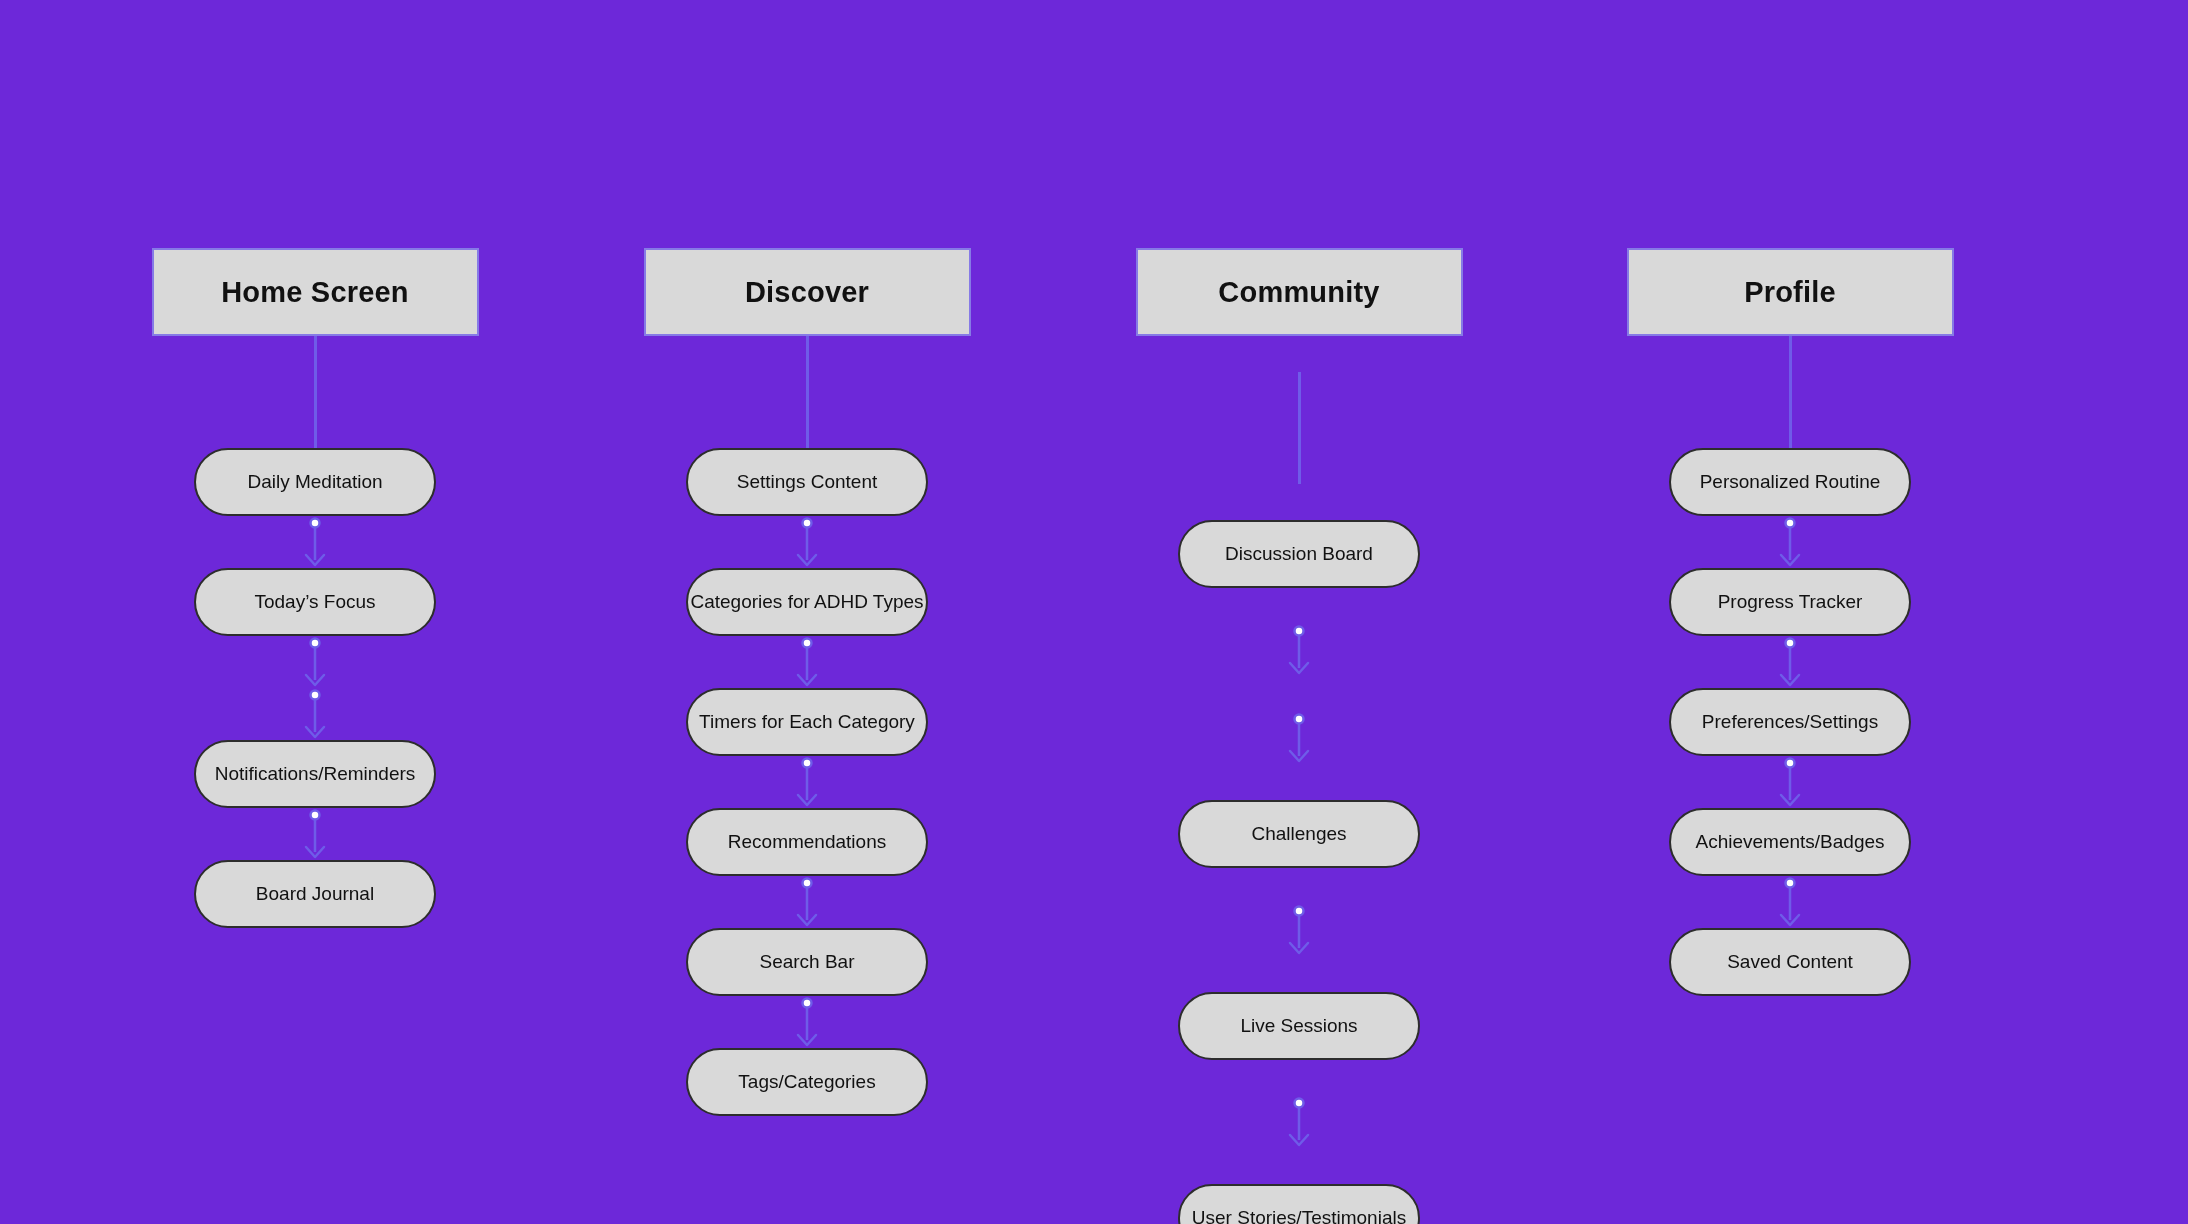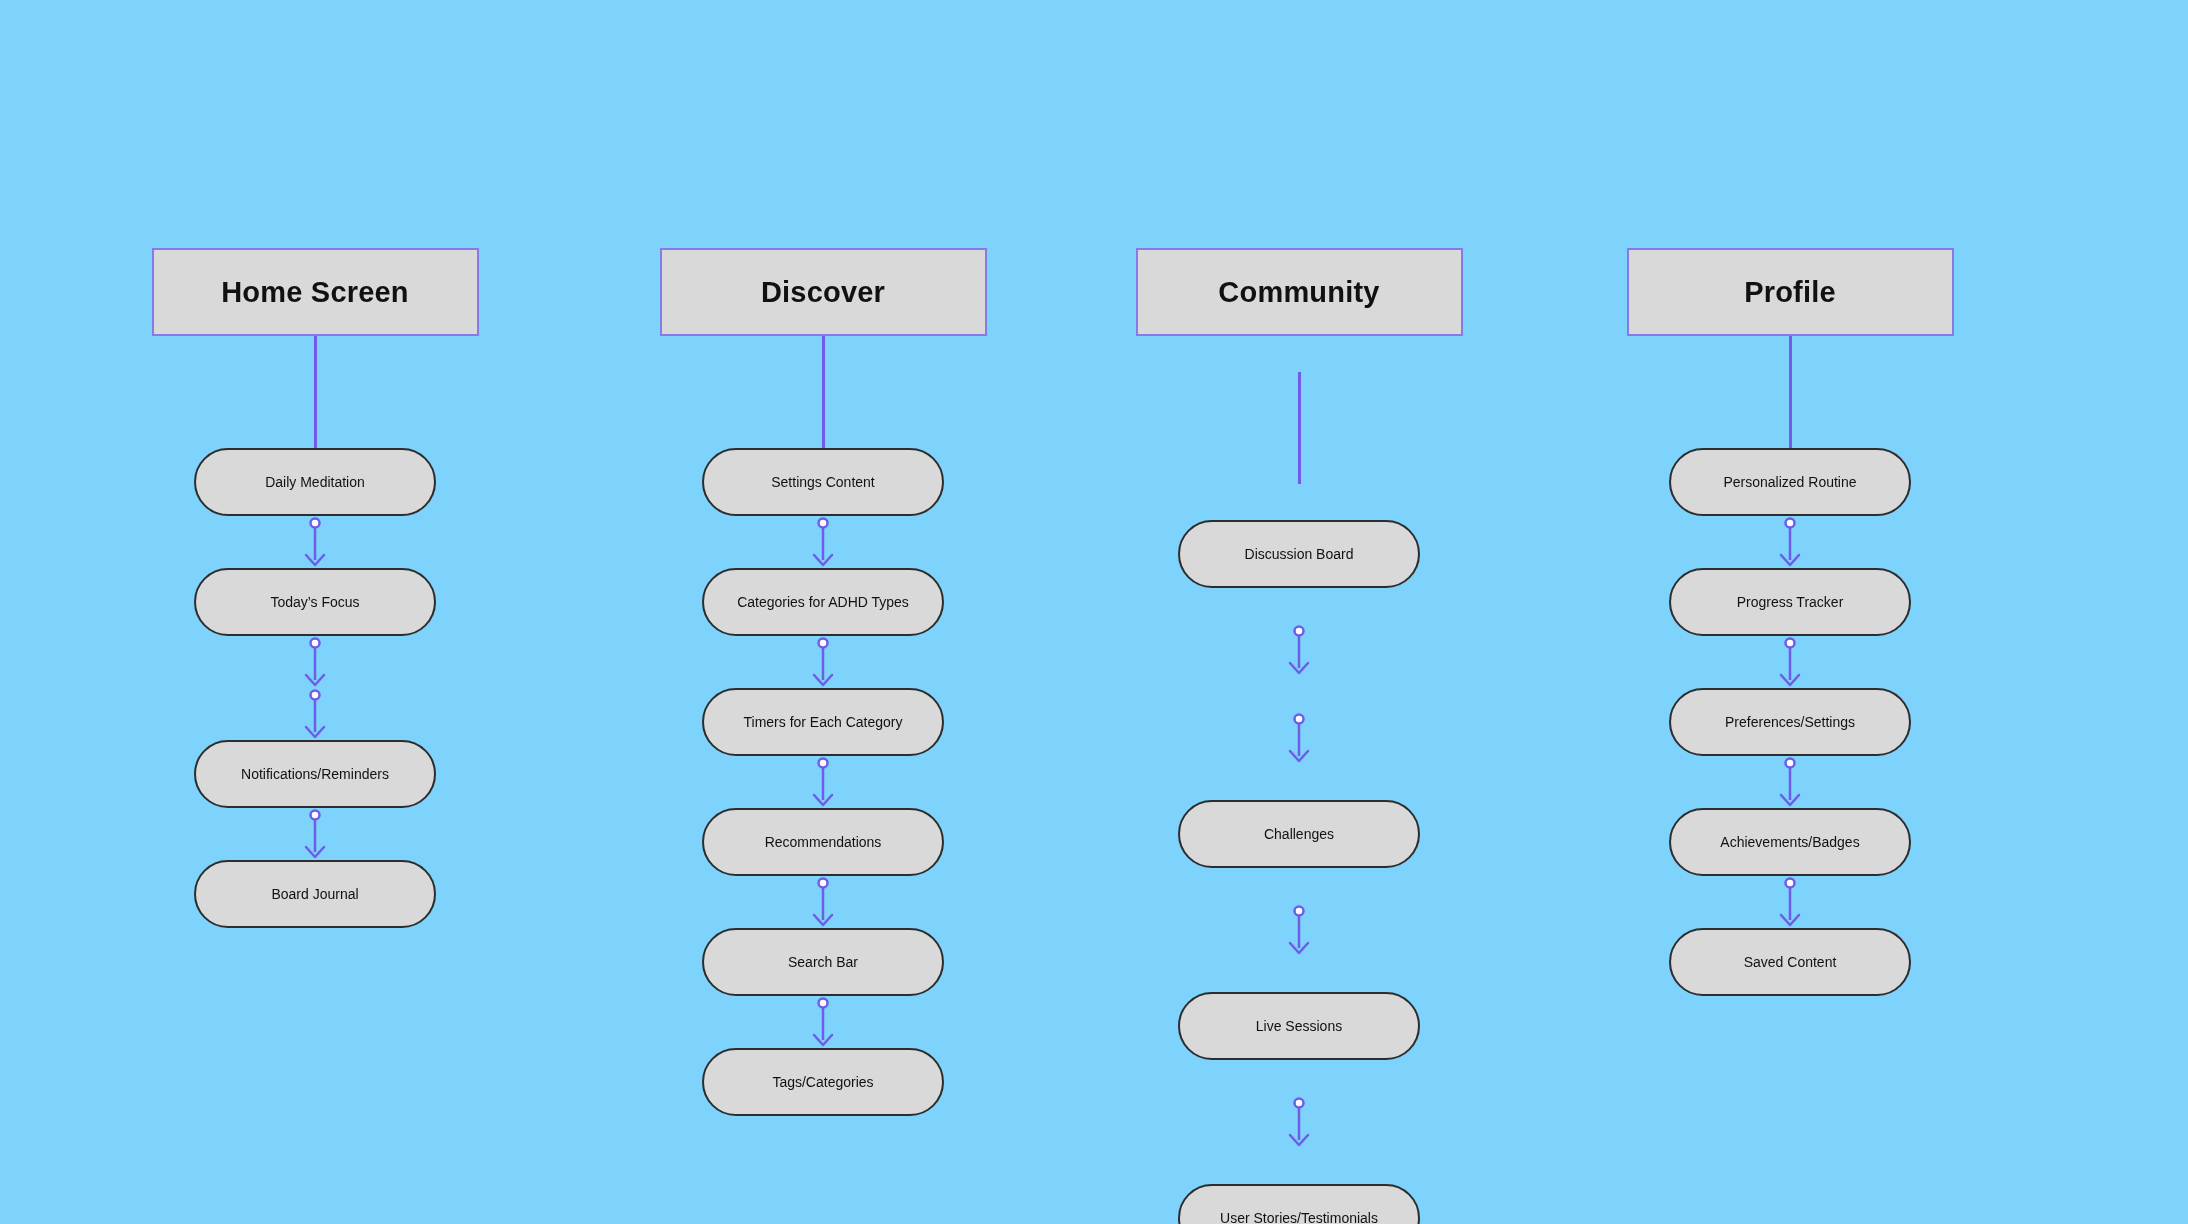--- a/index.html
+++ b/index.html
@@ -3,33 +3,33 @@
 <meta charset="utf-8">
 <style>
   * { margin: 0; padding: 0; box-sizing: border-box; }
   html, body { width: 2188px; height: 1224px; background: #ffffff; overflow: hidden; }
   body { font-family: "Liberation Sans", "DejaVu Sans", sans-serif; }
 
   .canvas {
     position: relative;
     width: 2188px;
     height: 1224px;
-    background: #7dd3fc;
+    background: #6d28d9;
   }
 
   .flow-column {
     position: absolute;
     top: 248px;
     width: 330px;
     display: flex;
     flex-direction: column;
     align-items: center;
   }
   .col-0 { left: 150px; }
-  .col-1 { left: 658px; }
+  .col-1 { left: 642px; }
   .col-2 { left: 1134px; gap: 36px; }
   .col-3 { left: 1625px; align-items: center; }
 
   .header-box {
     width: 327px;
     height: 88px;
     background: #d9d9d9;
     border: 2px solid #867ae6;
     display: flex;
     align-items: center;
@@ -48,21 +48,21 @@
 
   .pill {
     width: 242px;
     height: 68px;
     background: #d9d9d9;
     border: 2px solid #2d2d2d;
     border-radius: 34px;
     display: flex;
     align-items: center;
     justify-content: center;
-    font-size: 14px;
+    font-size: 19px;
     color: #111111;
     white-space: nowrap;
   }
 
   .connector {
     display: block;
     width: 28px;
     height: 52px;
   }
 </style>

